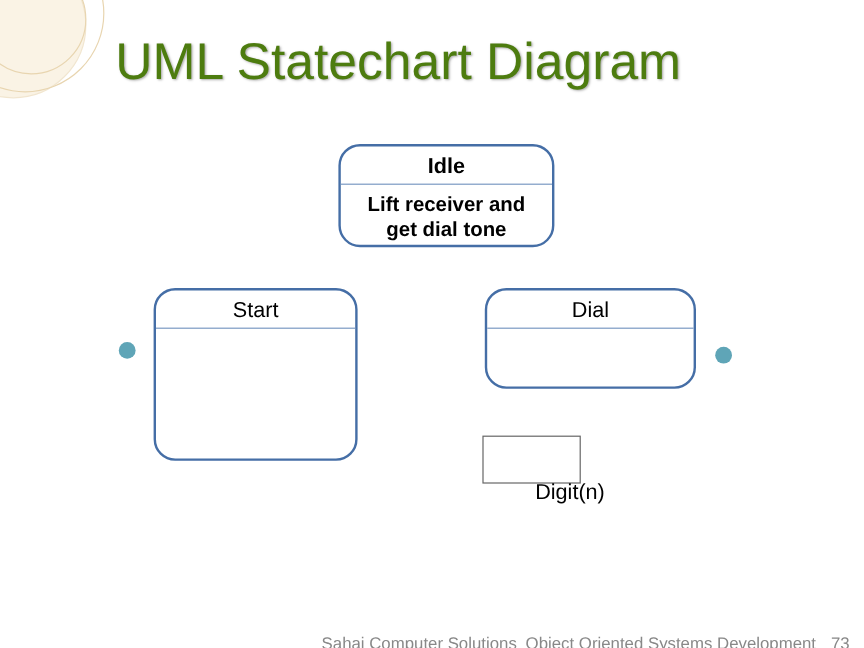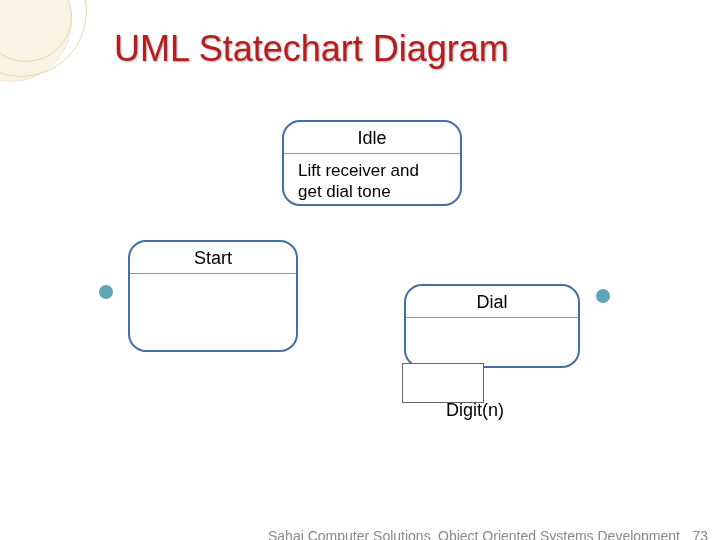--- a/index.html
+++ b/index.html
@@ -17,24 +17,24 @@
     border: 1px solid #e8d5b0;
     border-radius: 50%;
     background: transparent;
   }
   .deco1 { width: 120px; height: 120px; left: -50px; top: -40px; background: #f7ecd4; opacity: 0.6; }
   .deco2 { width: 130px; height: 130px; left: -45px; top: -55px; }
   .deco3 { width: 90px;  height: 90px;  left: -20px; top: -30px; }
 
   .title {
     position: absolute;
-    left: 114px;
+    left: 96px;
     top: 28px;
-    font-size: 36px;
-    color: #b91c1c;
+    font-size: 43px;
+    color: #4d7c0f;
     text-shadow: 1px 1px 2px #aaa;
     font-weight: normal;
   }
 
   .state {
     position: absolute;
     border: 2px solid #456ea6;
     border-radius: 18px;
     background: #ffffff;
     box-sizing: border-box;
@@ -42,25 +42,26 @@
   .state-name {
     text-align: center;
     font-size: 18px;
     padding: 6px 0 4px 0;
     border-bottom: 1px solid #7a99c2;
   }
   .state-body {
     font-size: 17px;
     padding: 6px 14px 10px 14px;
     line-height: 1.25;
+    text-align: center;
   }
 
-  #state-idle  { left: 282px; top: 120px; width: 180px; height: 86px; }
-  #state-start { left: 128px; top: 240px; width: 170px; height: 112px; }
-  #state-dial  { left: 404px; top: 240px; width: 176px; height: 84px; margin-top: 44px; }
+  #state-idle  { left: 282px; top: 120px; width: 180px; height: 86px; font-weight: bold; }
+  #state-start { left: 128px; top: 240px; width: 170px; height: 144px; }
+  #state-dial  { left: 404px; top: 240px; width: 176px; height: 84px; }
 
   .bullet {
     position: absolute;
     width: 14px;
     height: 14px;
     border-radius: 50%;
     background: #5fa5b7;
   }
   #bullet-start { left: 99px;  top: 285px; }
   #bullet-dial  { left: 596px; top: 289px; }

